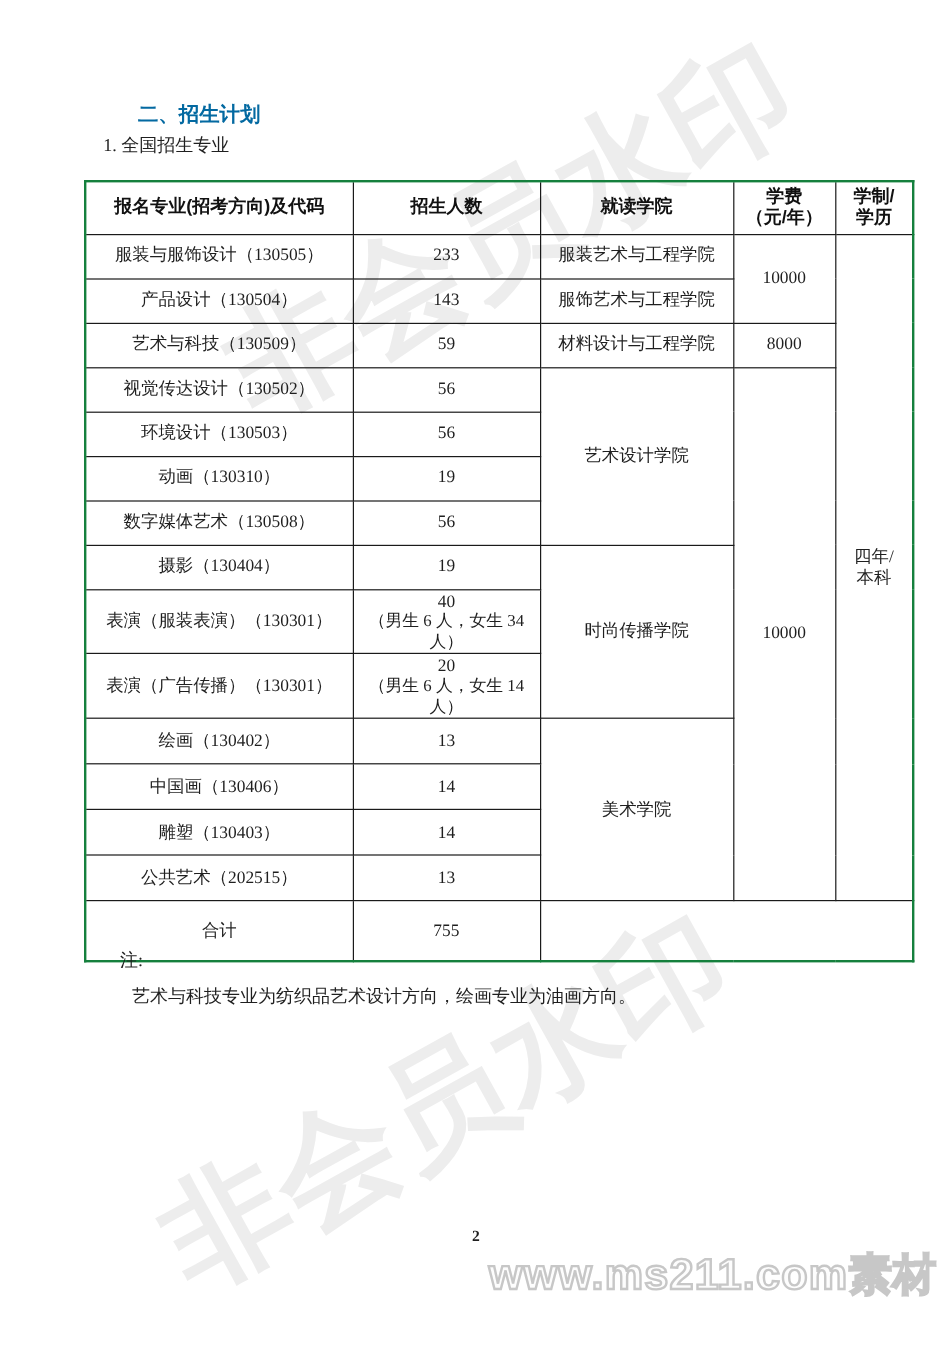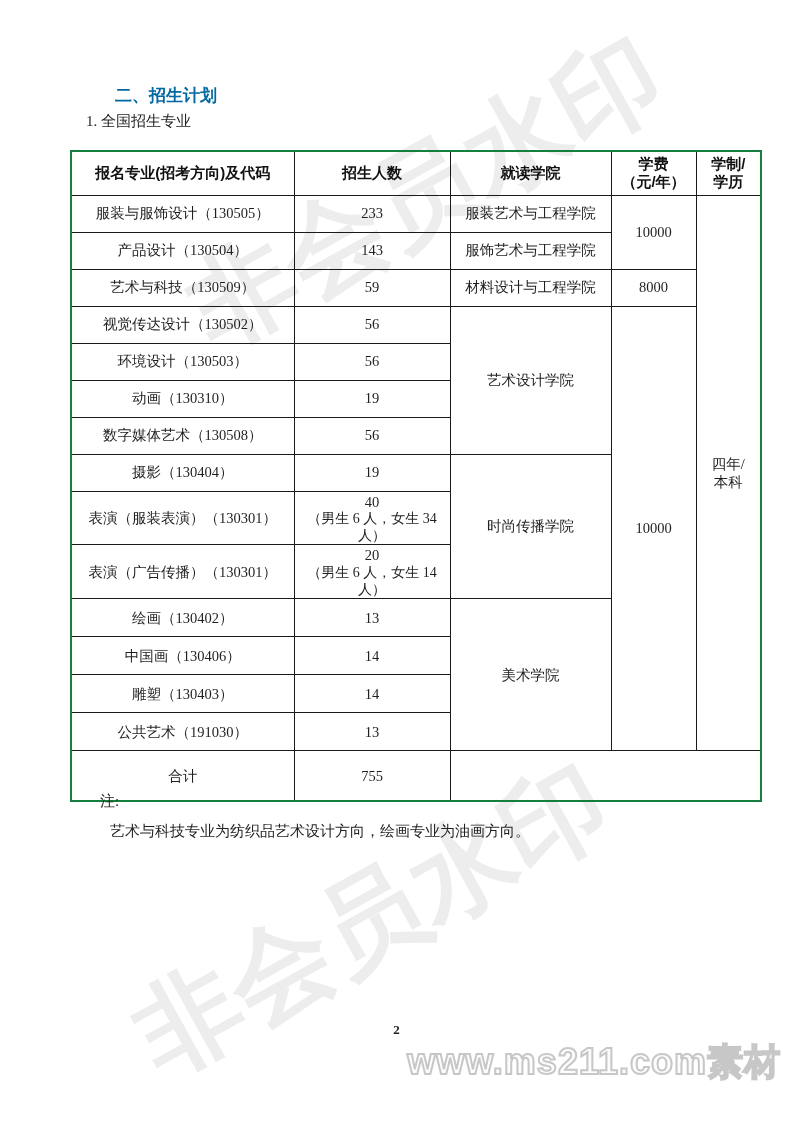--- a/index.html
+++ b/index.html
@@ -222,21 +222,21 @@
       </tr>
       <tr class="h38">
         <td class="major">中国画（130406）</td>
         <td>14</td>
       </tr>
       <tr class="h38">
         <td class="major">雕塑（130403）</td>
         <td>14</td>
       </tr>
       <tr class="h38">
-        <td class="major">公共艺术（191030）</td>
+        <td class="major">公共艺术（202515）</td>
         <td>13</td>
       </tr>
       <tr class="h39">
         <td>合计</td>
         <td>755</td>
         <td colspan="3"></td>
       </tr>
     </tbody>
       </table>
 

